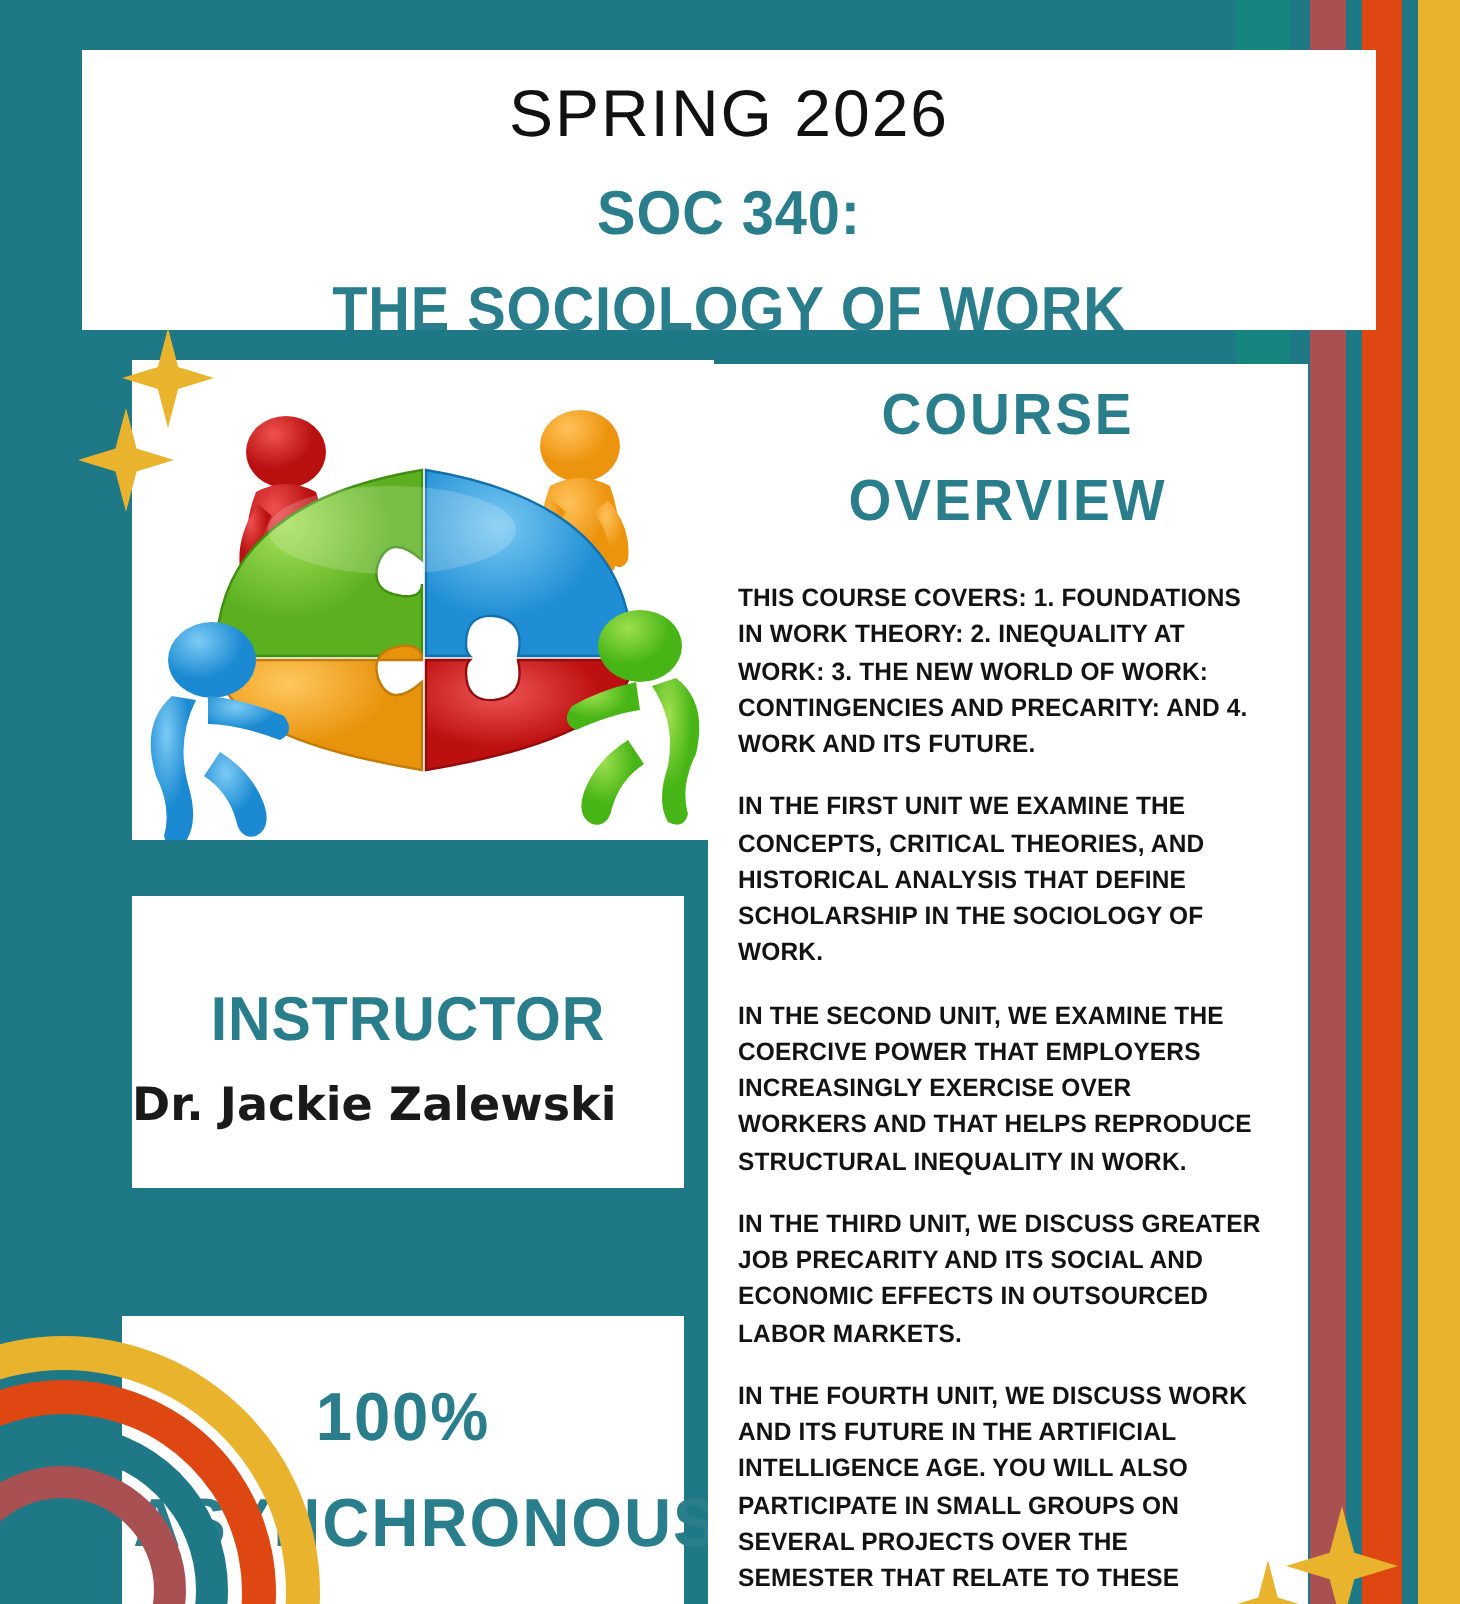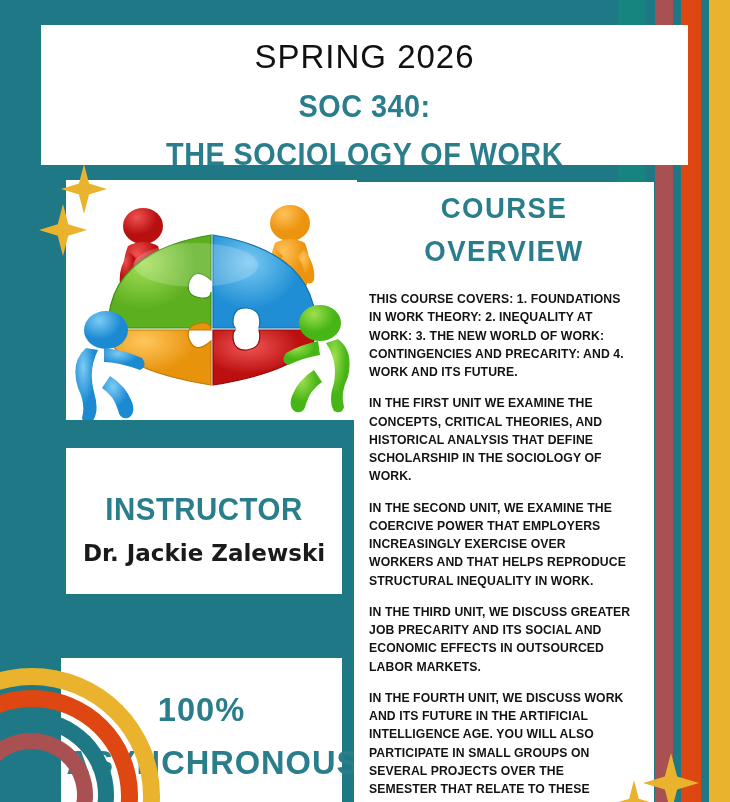--- a/index.html
+++ b/index.html
@@ -109,21 +109,21 @@
     color: #2a7e8c;
     font-family: "Liberation Sans Narrow", "Liberation Sans", sans-serif;
     font-weight: 700;
     font-size: 31px;
     letter-spacing: 0.5px;
     transform: scaleX(0.95);
   }
   .instr-name {
     margin: 0;
     padding-top: 12px;
-    text-align: center;
+    text-align: left;
     color: #1a1a1a;
     font-family: "DejaVu Sans", sans-serif;
     font-weight: 700;
     font-size: 23px;
   }
 
   
   .async-line {
     margin: 0;
     text-align: center;

